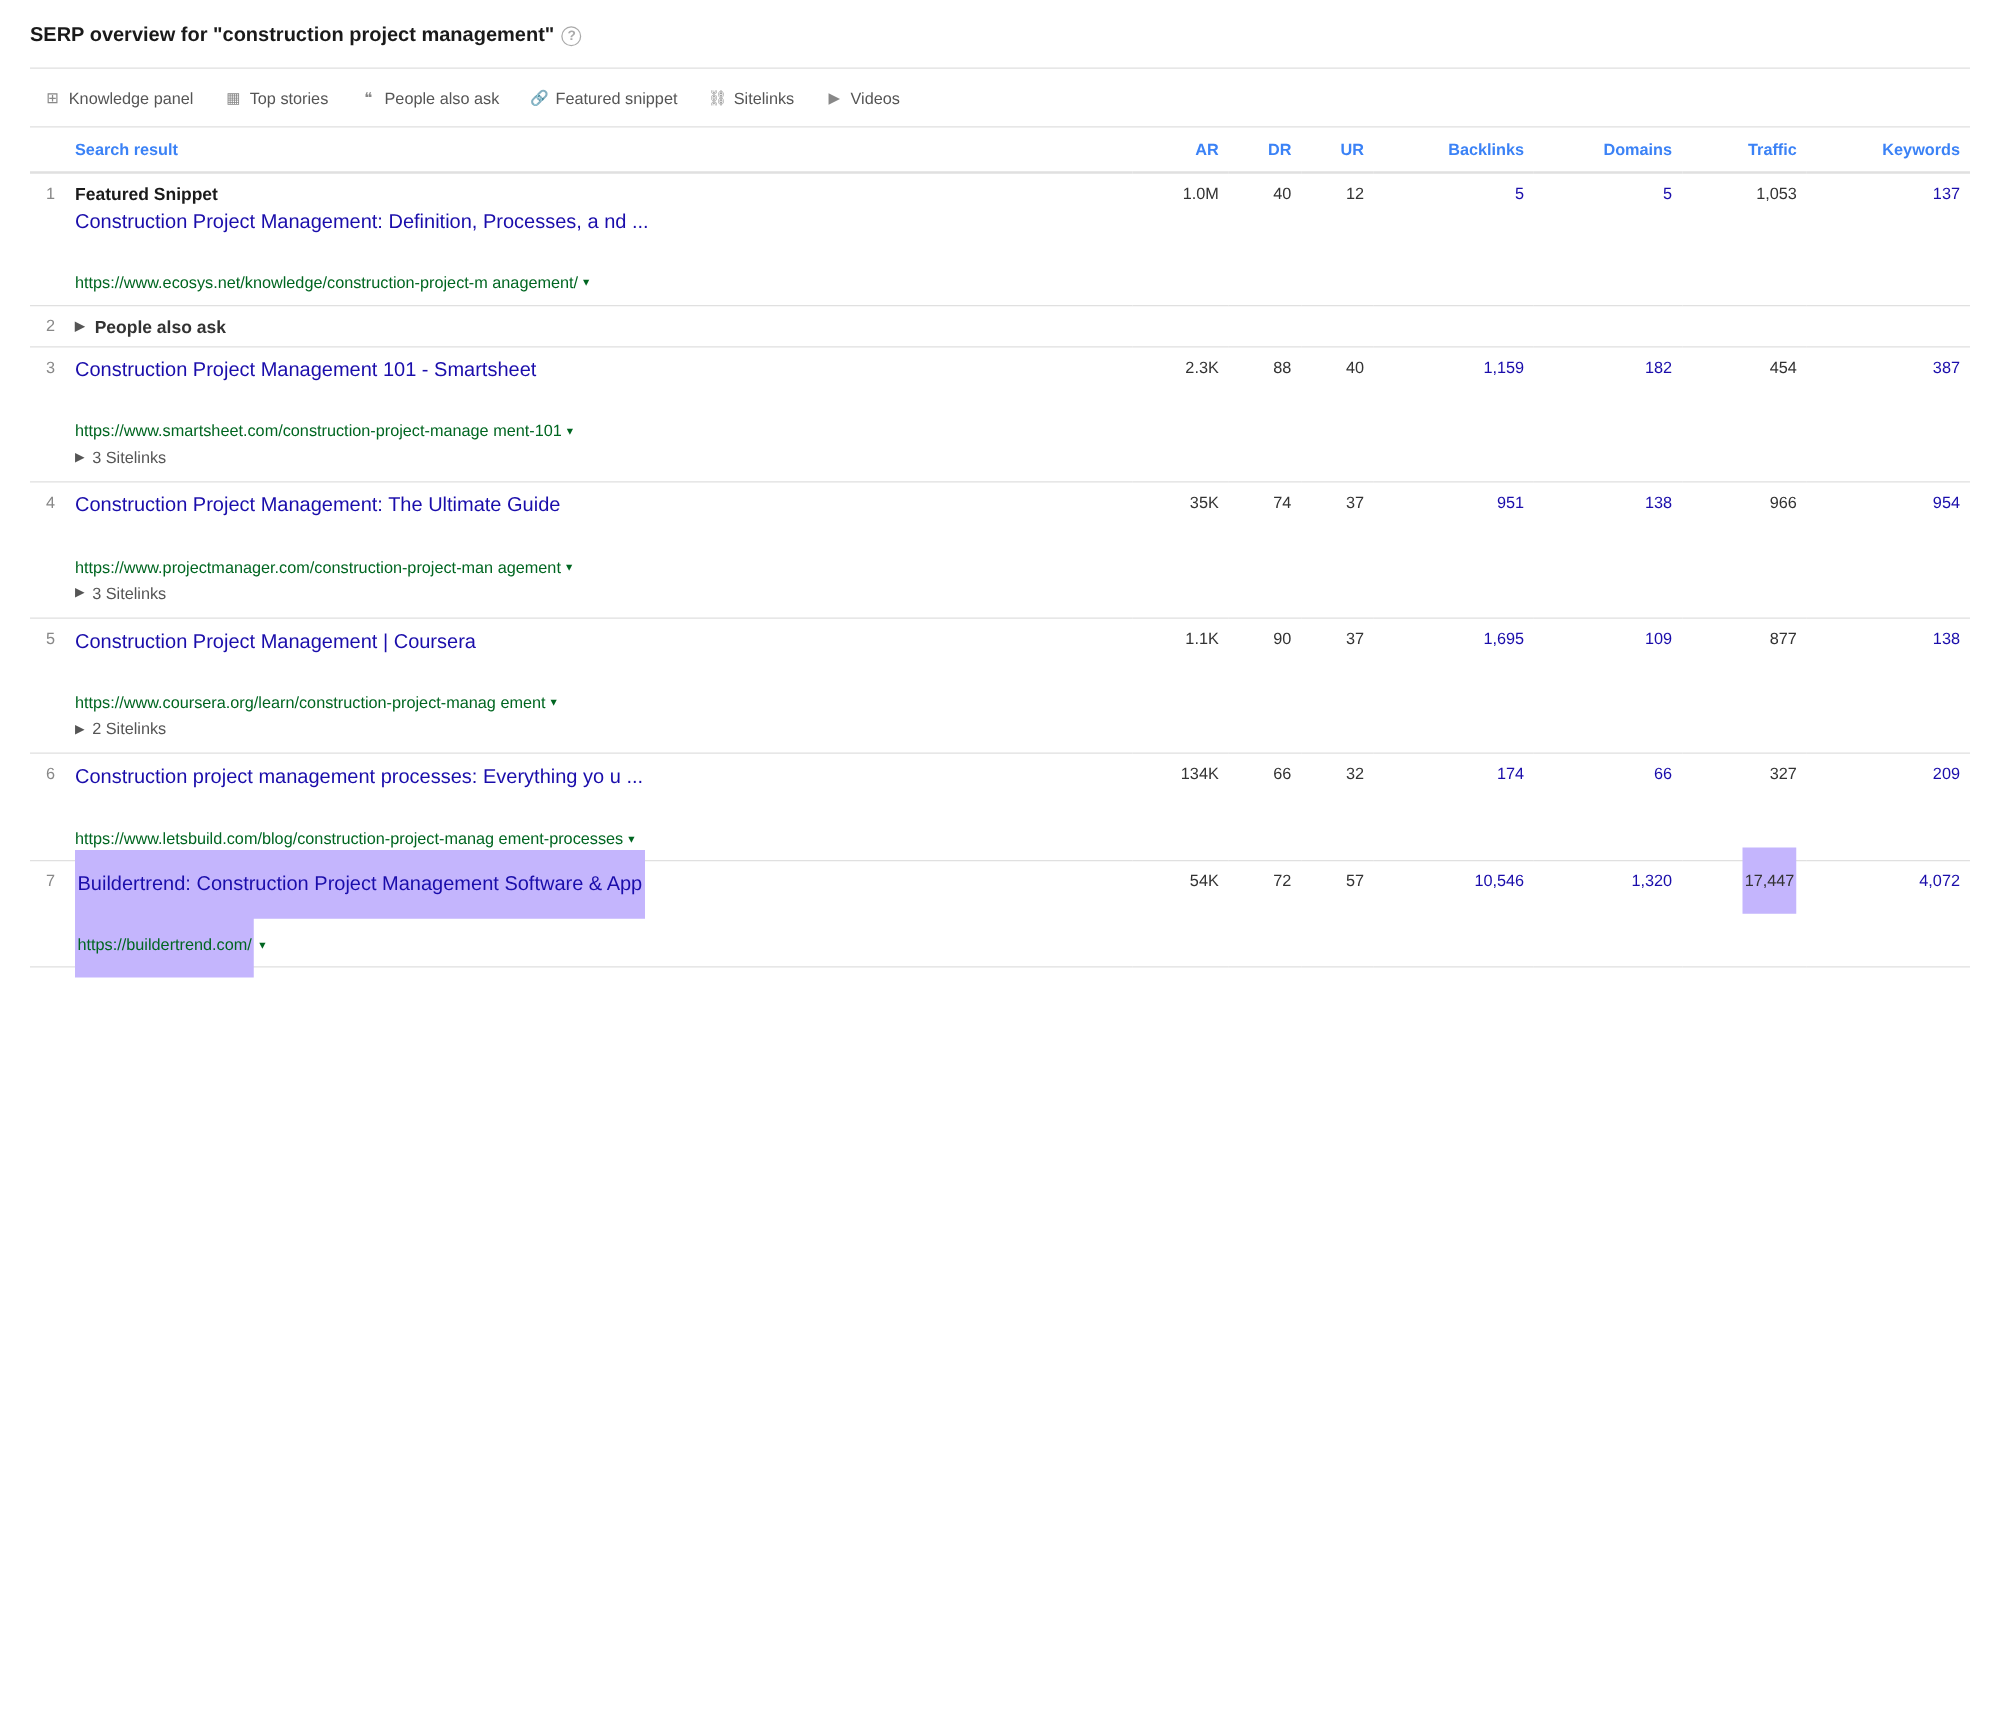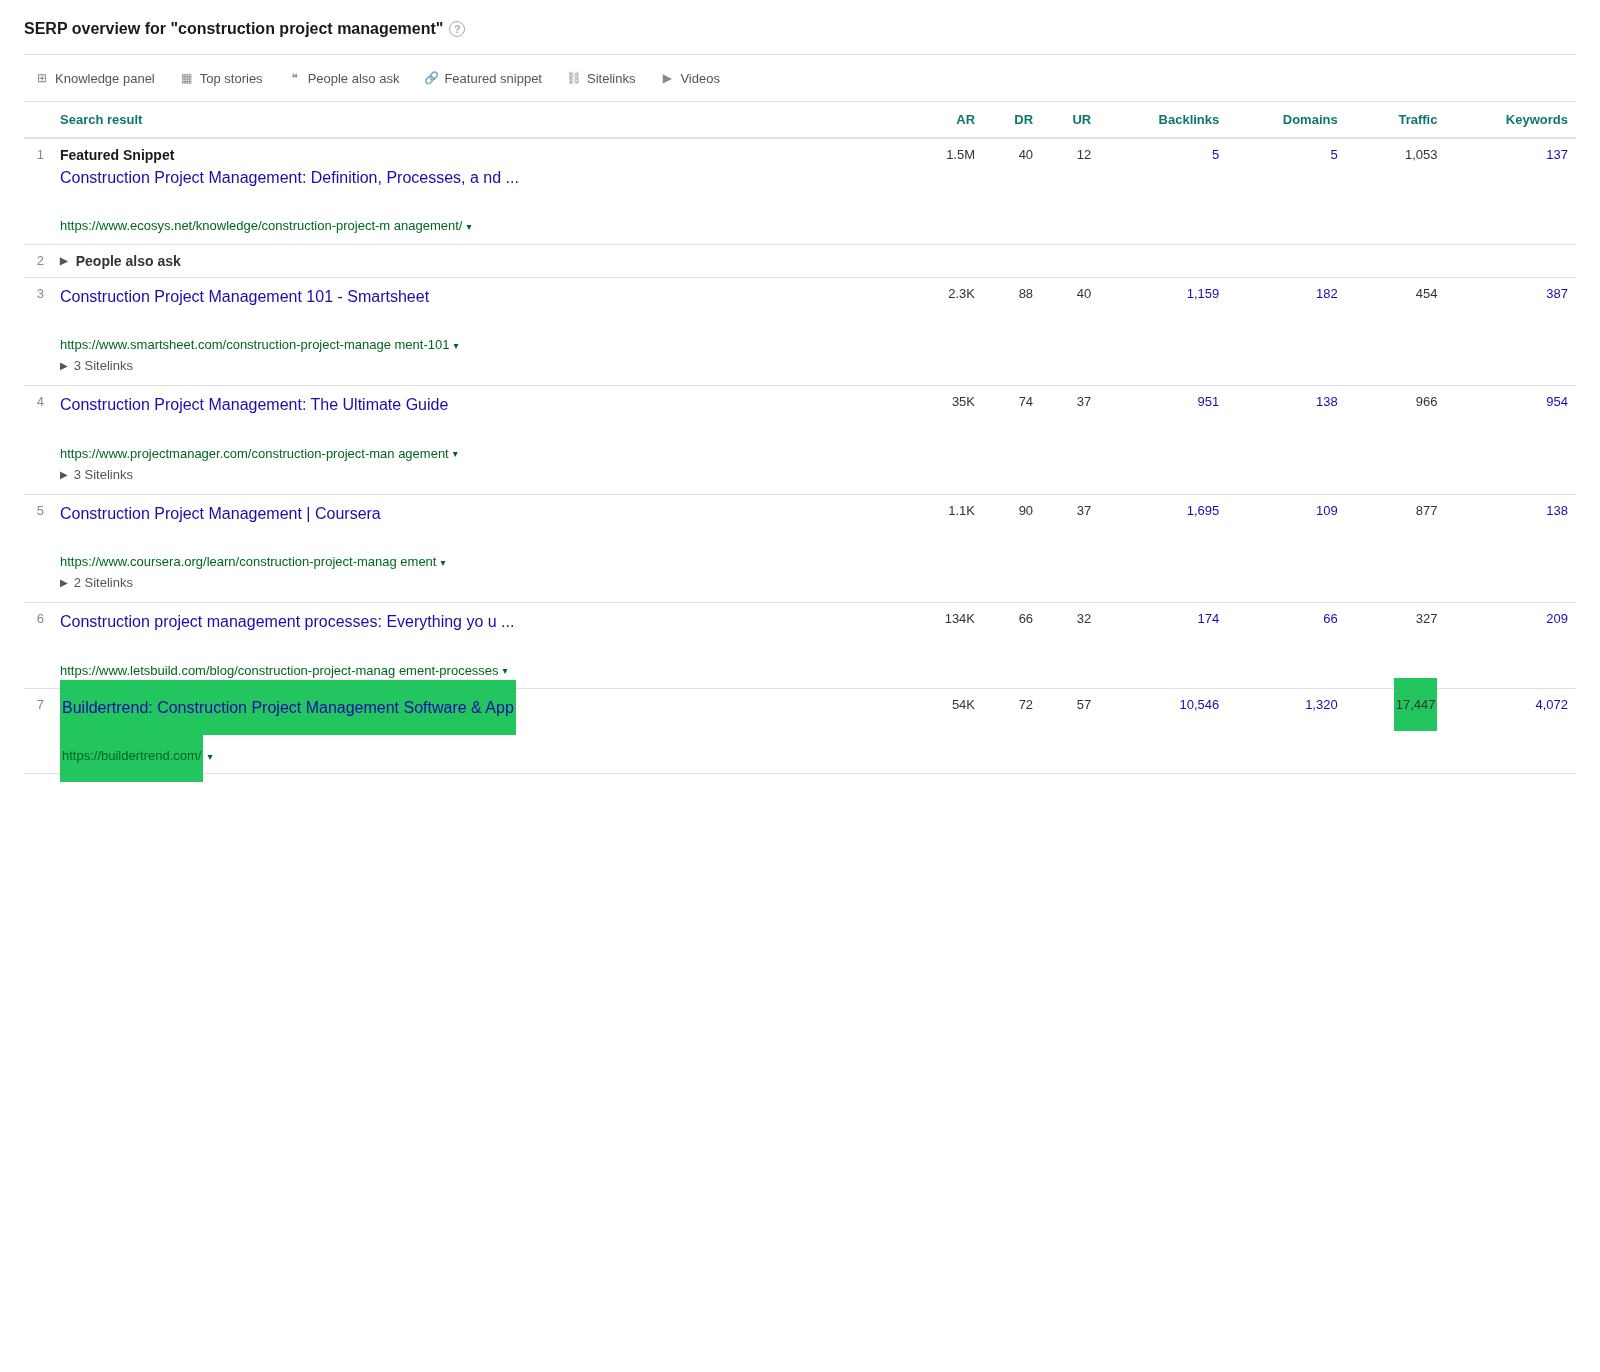--- a/index.html
+++ b/index.html
@@ -70,21 +70,21 @@
       margin-top: 0;
     }
     .main-table thead tr {
       border-bottom: 2px solid #e0e0e0;
     }
     .main-table th {
       padding: 10px 8px;
       text-align: right;
       font-weight: 600;
       font-size: 13px;
-      color: #0f766e;
+      color: #3b82f6;
       white-space: nowrap;
       margin-left: 29px;
     }
     .main-table th.col-result {
       text-align: left;
       width: 55%;
     }
     .main-table td {
       padding: 8px 8px;
       vertical-align: top;
@@ -155,21 +155,21 @@
       font-size: 14px;
       color: #333;
     }
     .people-ask-row span { font-weight: 600; }
     .metric-blue { color: #1a0dab; }
     .metric-cell {
       vertical-align: middle;
       white-space: nowrap;
     }
     .highlight-yellow {
-      background-color: #22c55e;
+      background-color: #c4b5fd;
       padding: 19px 2px;
     }
   </style>
 </head>
 <body>
 
 <div class="page-title">
   <span>SERP overview for "construction project management"</span>
   <span class="help-icon">?</span>
 </div>
@@ -221,21 +221,21 @@
   <tr>
       <td class="row-num">1</td>
       <td class="result-cell col-result">
         <div class="snippet-label">Featured Snippet</div>
         <a class="result-title" href="#">Construction Project Management: Definition, Processes, a nd ...</a>
         <div class="url-row">
           <a class="result-url" href="#">https://www.ecosys.net/knowledge/construction-project-m anagement/</a>
           <span class="dropdown-arrow">▾</span>
         </div>
       </td>
-      <td class="metric-cell">1.5M</td>
+      <td class="metric-cell">1.0M</td>
       <td class="metric-cell">40</td>
       <td class="metric-cell">12</td>
       <td class="metric-cell metric-blue">5</td>
       <td class="metric-cell metric-blue">5</td>
       <td class="metric-cell">1,053</td>
       <td class="metric-cell metric-blue">137</td>
     </tr>
       <tr>
       <td class="row-num" style="vertical-align:middle;">2</td>
       <td class="result-cell col-result" colspan="8">

